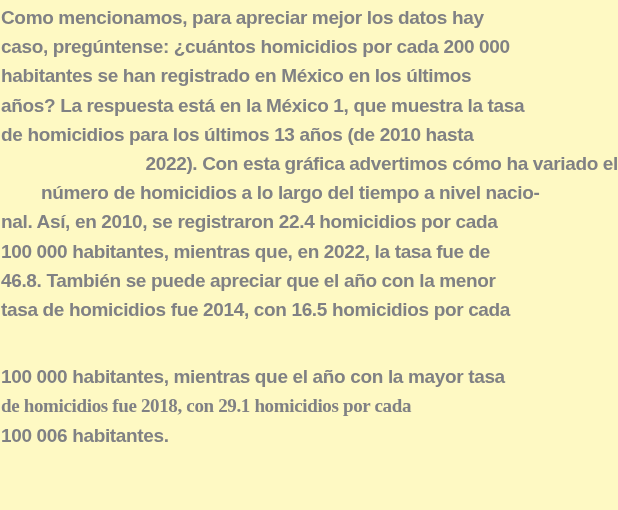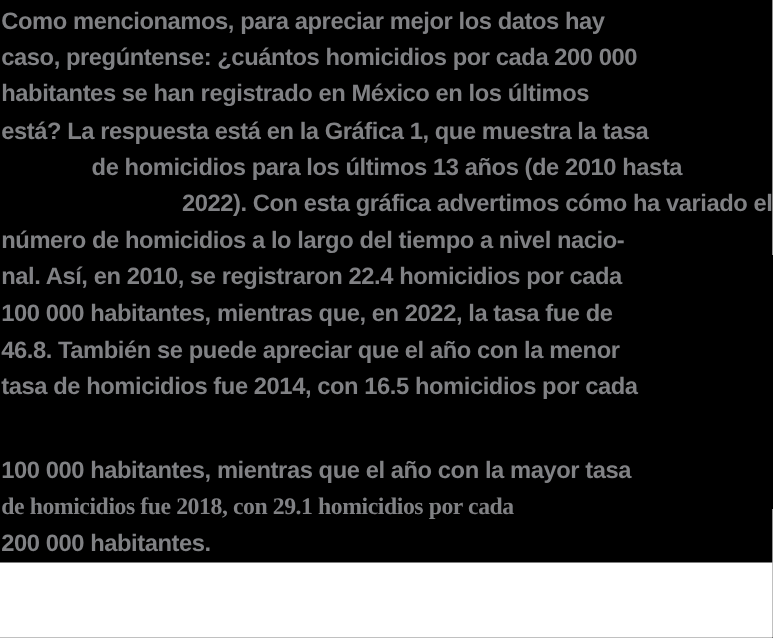--- a/index.html
+++ b/index.html
@@ -8,24 +8,24 @@
     background: #ffffff;
   }
   body {
     width: 618px;
     height: 510px;
     overflow: hidden;
     font-family: "Liberation Sans", sans-serif;
   }
   .page {
     width: 618px;
-    height: 450px;
+    height: 510px;
     box-sizing: border-box;
     padding: 3px 0 0 1px;
-    background: #000000;
+    background: #fef9c3;
   }
   .paragraph {
     display: block;
   }
   .line {
     font-size: 19px;
     font-weight: 700;
     color: #808184;
     line-height: 29.2px;
     letter-spacing: -0.35px;
@@ -33,25 +33,25 @@
   }
 </style>
 </head>
 <body style="background: rgb(255, 255, 255);">
 
 <div class="page">
   <div class="paragraph">
       <div class="line" style="color: rgb(128, 129, 132);">Como mencionamos, para apreciar mejor los datos hay</div>
       <div class="line" style="color: rgb(128, 129, 132);">caso, pregúntense: ¿cuántos homicidios por cada 200 000</div>
       <div class="line" style="color: rgb(128, 129, 132);">habitantes se han registrado en México en los últimos</div>
-      <div class="line" style="color: rgb(128, 129, 132);">está? La respuesta está en la Gráfica 1, que muestra la tasa</div>
-      <div class="line" style="color: rgb(128, 129, 132); text-align: center;">de homicidios para los últimos 13 años (de 2010 hasta</div>
+      <div class="line" style="color: rgb(128, 129, 132);">años? La respuesta está en la México 1, que muestra la tasa</div>
+      <div class="line" style="color: rgb(128, 129, 132);">de homicidios para los últimos 13 años (de 2010 hasta</div>
       <div class="line" style="color: rgb(128, 129, 132); text-align: right;">2022). Con esta gráfica advertimos cómo ha variado el</div>
-      <div class="line" style="color: rgb(128, 129, 132);">número de homicidios a lo largo del tiempo a nivel nacio-</div>
+      <div class="line" style="color: rgb(128, 129, 132); margin-left: 40px;">número de homicidios a lo largo del tiempo a nivel nacio-</div>
       <div class="line" style="color: rgb(128, 129, 132);">nal. Así, en 2010, se registraron 22.4 homicidios por cada</div>
       <div class="line" style="color: rgb(128, 129, 132);">100 000 habitantes, mientras que, en 2022, la tasa fue de</div>
       <div class="line" style="color: rgb(128, 129, 132);">46.8. También se puede apreciar que el año con la menor</div>
       <div class="line" style="color: rgb(128, 129, 132);">tasa de homicidios fue 2014, con 16.5 homicidios por cada</div>
       <div class="line" style="color: rgb(128, 129, 132); margin-top: 38px;">100 000 habitantes, mientras que el año con la mayor tasa</div>
       <div class="line" style="color: rgb(128, 129, 132); font-family: Liberation Serif, serif;">de homicidios fue 2018, con 29.1 homicidios por cada</div>
-      <div class="line" style="color: rgb(128, 129, 132);">200 000 habitantes.</div>
+      <div class="line" style="color: rgb(128, 129, 132);">100 006 habitantes.</div>
     </div>
 </div>
 
 </body></html>

